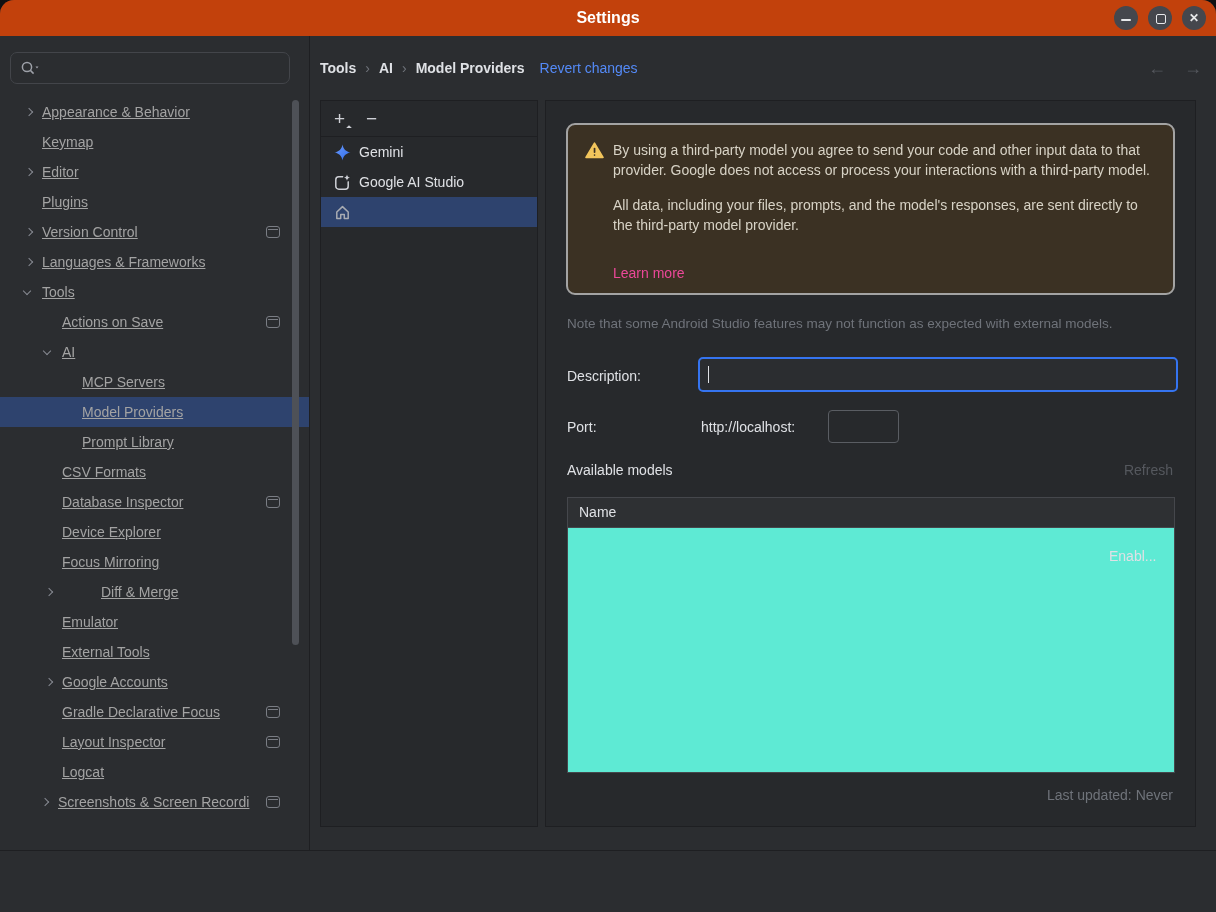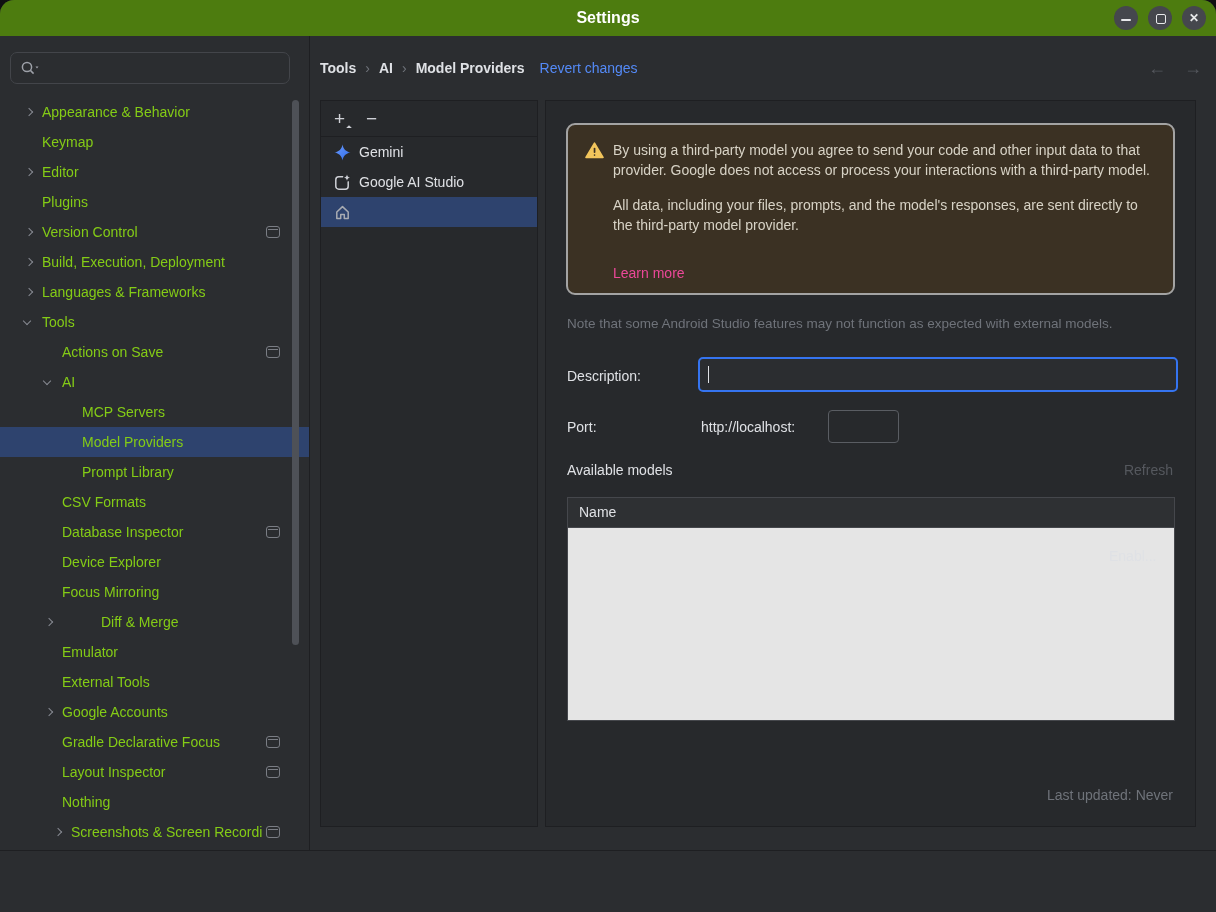--- a/index.html
+++ b/index.html
@@ -3,21 +3,21 @@
 <meta charset="utf-8">
 <style>
   * { margin:0; padding:0; box-sizing:border-box; }
   html,body { width:1216px; height:912px; background:#101012; overflow:hidden; }
   body { font-family:"Liberation Sans", sans-serif; color:#DFE1E5; font-size:14px; }
 
   .window { position:absolute; left:0; top:0; width:1216px; height:912px;
             border-radius:14px 14px 0 0; overflow:hidden; background:#2B2D30; }
 
   
-  .titlebar { position:absolute; left:0; top:0; width:1216px; height:36px; background:#4d7c0f; }
+  .titlebar { position:absolute; left:0; top:0; width:1216px; height:36px; background:#c2410c; }
   .titlebar .title { position:absolute; left:0; right:0; top:0; height:36px; line-height:36px;
                      text-align:center; font-weight:700; font-size:16px; color:#FFFFFF; }
   .win-controls { position:absolute; right:10px; top:6px; display:flex; gap:10px; }
   .wc { width:24px; height:24px; border-radius:50%; background:#45474D; position:relative; cursor:pointer; }
   .wc-minimize::after { content:""; position:absolute; left:7px; top:13px; width:10px; height:2px; background:#E8E9EB; border-radius:1px; }
   .wc-maximize::after { content:""; position:absolute; left:8px; top:8px; width:8px; height:8px; border:1.8px solid #E8E9EB; border-radius:2px; }
   .wc-close::after { content:"✕"; position:absolute; left:0; top:0; width:24px; height:24px; line-height:24px;
                      text-align:center; color:#E8E9EB; font-size:12px; font-weight:700; }
 
   
@@ -27,21 +27,21 @@
                 border-radius:7px; display:flex; align-items:center; padding-left:9px; background:#2B2D30; }
   .search-box svg { flex:0 0 auto; }
   .tree { position:absolute; left:0; top:61px; width:310px; }
   .tree-row { position:relative; height:30px; display:flex; align-items:center; cursor:pointer;
               padding-right:8px; white-space:nowrap; }
   .tree-row.selected { background:#2E436E; }
   .chev-slot { width:18px; flex:0 0 18px; display:flex; align-items:center; justify-content:flex-start; }
   .chev { width:6px; height:6px; border-right:1.6px solid #878A92; border-bottom:1.6px solid #878A92; display:inline-block; }
   .chev.collapsed { transform:rotate(-45deg); margin-left:2px; }
   .chev.expanded  { transform:rotate(45deg); margin-top:-3px; }
-  .tree-label { color:#84cc16; overflow:hidden; flex:1 1 auto; }
+  .tree-label { color:#a3a3a3; overflow:hidden; flex:1 1 auto;text-decoration:underline; }
   .pp-icon { flex:0 0 auto; width:14px; height:12px; border:1.4px solid #7A7D84; border-radius:3px; margin-right:22px; position:relative; }
   .pp-icon::after { content:""; position:absolute; left:1px; right:1px; top:2px; height:1.4px; background:#7A7D84; }
   .v-scrollbar { position:absolute; left:292px; top:64px; width:7px; height:545px; border-radius:4px; background:#4E5157; cursor:grab; }
 
   
   .main-header { position:absolute; left:311px; top:36px; width:905px; height:64px; background:#2B2D30; }
   .breadcrumbs { position:absolute; left:9px; top:0; height:64px; display:flex; align-items:center; gap:9px; }
   .crumb { font-weight:700; color:#DFE1E5; cursor:pointer; }
   .crumb-sep { color:#6F737A; font-weight:400; }
   .revert-link { color:#548AF7; margin-left:6px; cursor:pointer; }
@@ -79,22 +79,22 @@
   @keyframes blink { 50% { opacity:0; } }
 
   .port-label { top:318px; }
   .port-prefix { position:absolute; left:155px; top:318px; color:#DFE1E5; }
   .port-input { position:absolute; left:282px; top:309px; width:71px; height:33px; background:transparent;
                 border:1px solid #5A5D63; border-radius:4px; cursor:text; }
 
   .avail-label { position:absolute; left:21px; top:361px; color:#DFE1E5; }
   .refresh-link { position:absolute; right:22px; top:361px; color:#55585E; cursor:default;text-align:center; }
 
-  .models-table { position:absolute; left:21px; top:396px; width:608px; height:224px;
-                  border:1px solid #45474C; background:#e5e5e5; }
+  .models-table { position:absolute; left:21px; top:396px; width:608px; height:276px;
+                  border:1px solid #45474C; background:#5eead4; }
   .mt-header { height:30px; background:#2E3033; border-bottom:1px solid #45474C; display:flex; }
   .mt-col-name { flex:1 1 auto; line-height:29px; padding-left:11px; color:#DFE1E5; }
   .mt-col-enabled { flex:0 0 77px; line-height:29px; padding-left:11px; color:#DFE1E5; border-left:1px solid #45474C;margin-top:44px; }
   .mt-empty { text-align:center; padding-top:84px; color:#6F737A; }
 
   .last-updated { position:absolute; right:22px; top:686px; color:#6F737A; }
 
   
   .footer { position:absolute; left:0; top:850px; width:1216px; height:62px; background:#2B2D30;
             border-top:1px solid #1E1F22; }
@@ -146,26 +146,20 @@
           <span class="chev-slot">
             <span class="chev collapsed"></span>
           </span>
           <span class="tree-label">Version Control</span>
           <span class="pp-icon"></span>
         </div>
         <div class="tree-row" style="padding-left: 24px;">
           <span class="chev-slot">
             <span class="chev collapsed"></span>
           </span>
-          <span class="tree-label">Build, Execution, Deployment</span>
-        </div>
-        <div class="tree-row" style="padding-left: 24px;">
-          <span class="chev-slot">
-            <span class="chev collapsed"></span>
-          </span>
           <span class="tree-label">Languages &amp; Frameworks</span>
         </div>
         <div class="tree-row" style="padding-left: 24px;">
           <span class="chev-slot">
             <span class="chev expanded"></span>
           </span>
           <span class="tree-label">Tools</span>
         </div>
         <div class="tree-row" style="padding-left: 44px;">
           <span class="chev-slot"></span>
@@ -232,23 +226,23 @@
           <span class="tree-label">Gradle Declarative Focus</span>
           <span class="pp-icon"></span>
         </div>
         <div class="tree-row" style="padding-left: 44px;">
           <span class="chev-slot"></span>
           <span class="tree-label">Layout Inspector</span>
           <span class="pp-icon"></span>
         </div>
         <div class="tree-row" style="padding-left: 44px;">
           <span class="chev-slot"></span>
-          <span class="tree-label">Nothing</span>
-        </div>
-        <div class="tree-row" style="padding-left: 53px;">
+          <span class="tree-label">Logcat</span>
+        </div>
+        <div class="tree-row" style="padding-left: 40px;">
           <span class="chev-slot">
             <span class="chev collapsed"></span>
           </span>
           <span class="tree-label">Screenshots &amp; Screen Recordi</span>
           <span class="pp-icon"></span>
         </div>
       </div>
     <div class="v-scrollbar"></div>
   </div>
 

